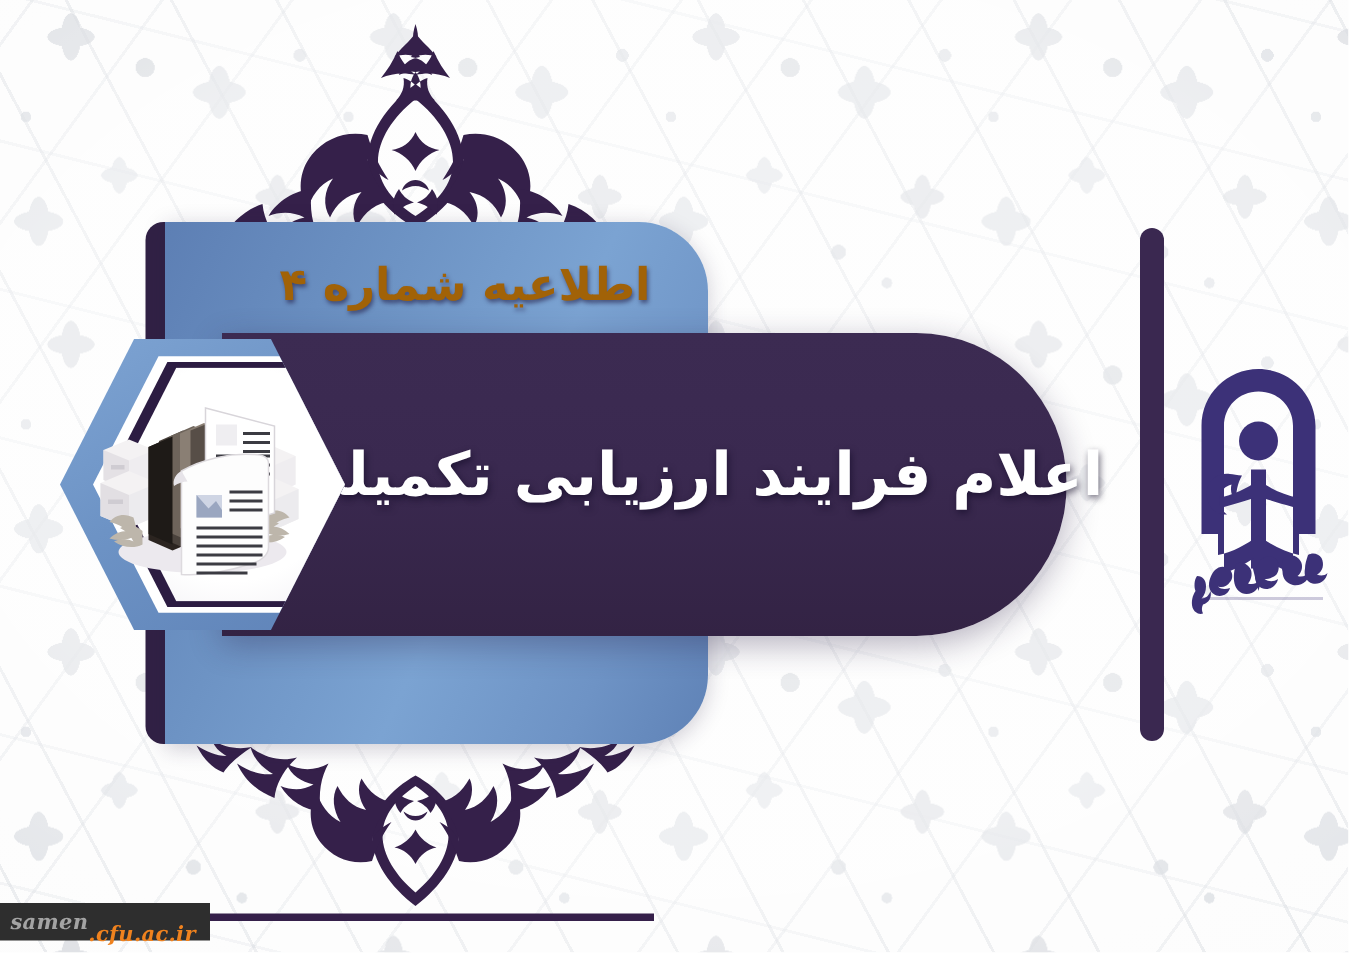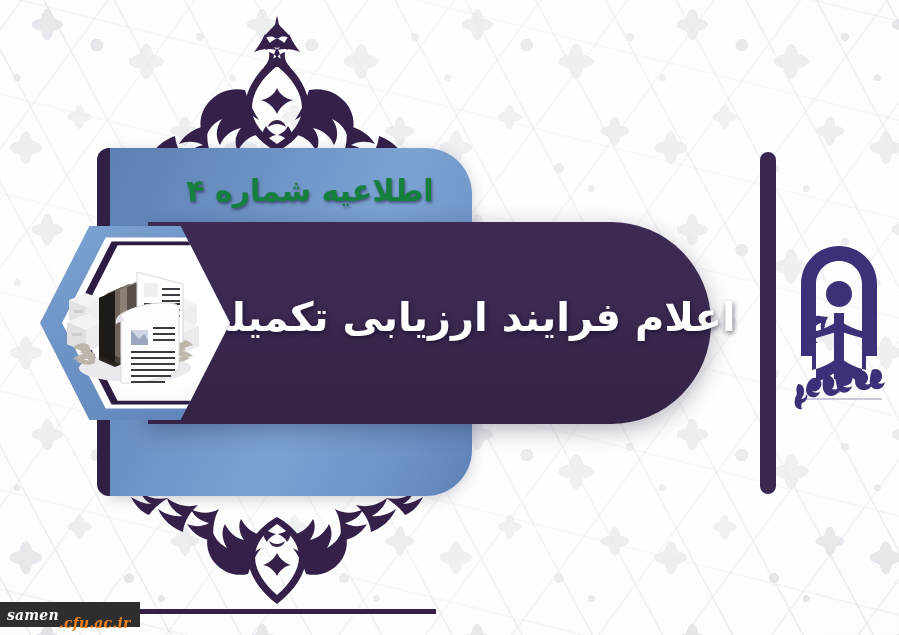--- a/index.html
+++ b/index.html
@@ -77,21 +77,21 @@
     position:absolute;left:148px;top:222px;width:563px;height:202px;
     background:linear-gradient(180deg,#3c2b52 0%,#3a2950 45%,#332344 100%);
     border-radius:0 100px 100px 0;
     box-shadow:0 6px 22px rgba(40,28,68,.33);
   }
 
   
   .announce-no{
     position:absolute;left:150px;top:163px;width:320px;height:54px;
     display:flex;align-items:center;justify-content:center;
-    color:#15803d;
+    color:#a16207;
     font-size:30px;font-weight:700;letter-spacing:.2px;
     text-shadow:1px 2px 3px rgba(30,20,60,.55);
     direction:rtl;white-space:nowrap;
   }
 
   
   .main-title{
     position:absolute;left:228px;top:276px;width:470px;height:82px;
     display:flex;align-items:center;justify-content:center;
     color:#ffffff;
@@ -133,21 +133,21 @@
   
   .watermark{
     position:absolute;left:0;top:602px;height:25px;
     background:#2e2e2e;
     display:flex;align-items:center;
     padding:0 9px 0 7px;
     direction:ltr;
     font-family:"DejaVu Serif","Liberation Serif",serif;
     font-style:italic;font-weight:700;font-size:14px;letter-spacing:.2px;
   }
-  .wm-a{color:#ffffff;}
+  .wm-a{color:#a3a3a3;}
   .wm-b{color:#f0821e;margin-top:17px;}
 </style>
 </head>
 <body>
 
 <div id="banner">
 
   <div class="bg-pattern"></div>
   <div class="bg-pattern2"></div>
   <div class="bg-vignette"></div>

